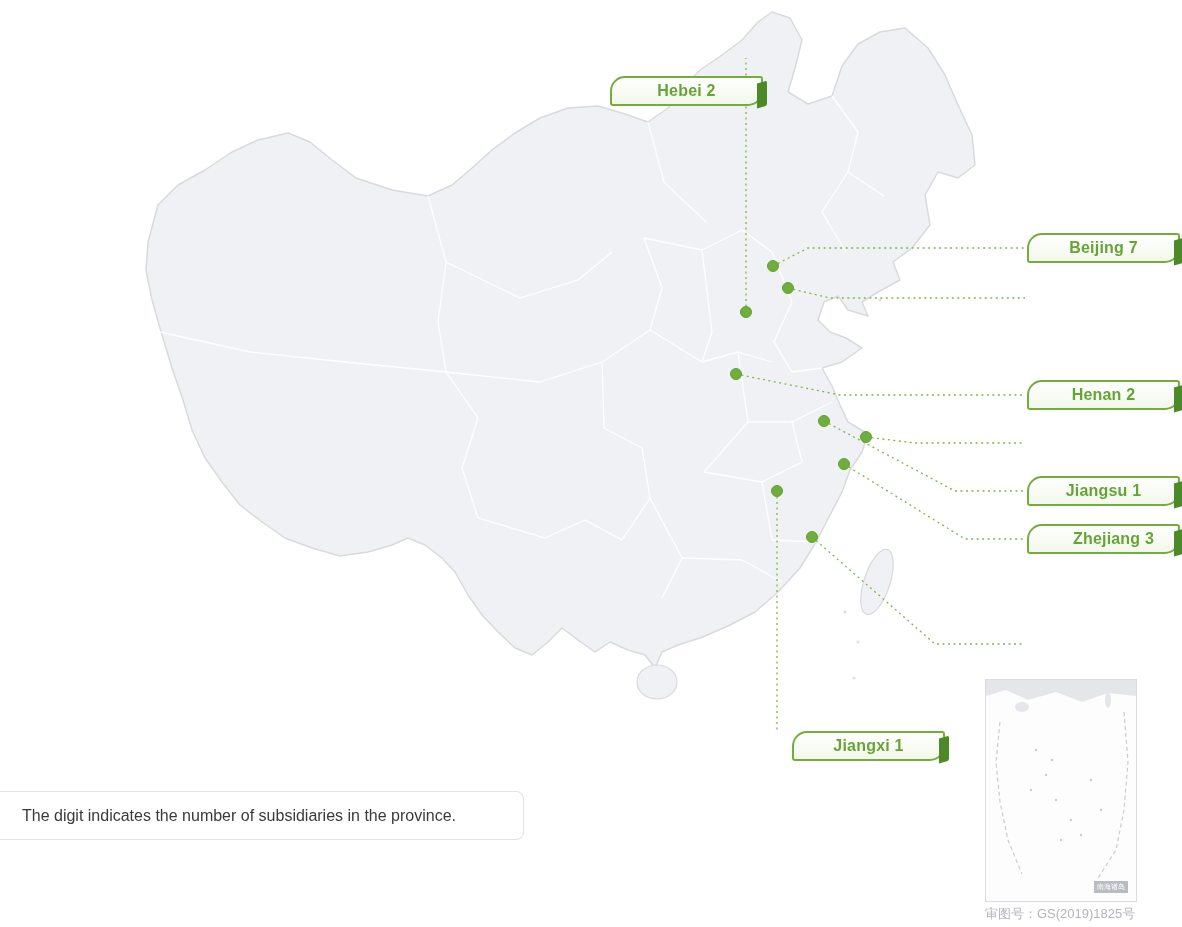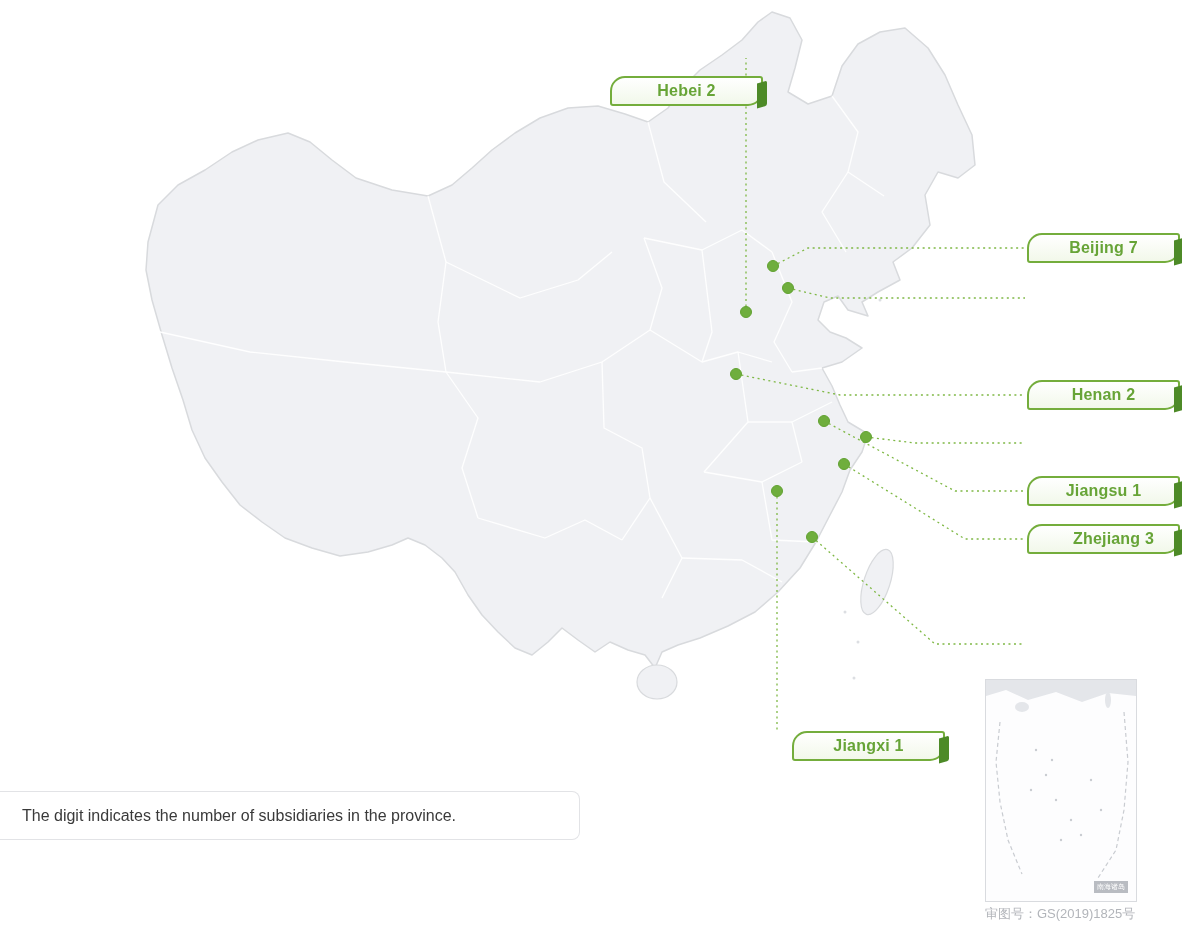--- a/index.html
+++ b/index.html
@@ -22,21 +22,21 @@
     z-index:3;letter-spacing:.2px;
   }
   .tag::after{
     content:"";position:absolute;z-index:-1;right:-6px;top:4px;
     width:10px;height:25px;background:#4d8a27;
     transform:skewY(-16deg);border-radius:0 2px 2px 0;
   }
   .tag span{pointer-events:none;}
 
   .note{
-    position:absolute;left:0;top:791px;width:580px;height:49px;box-sizing:border-box;
+    position:absolute;left:0;top:791px;width:524px;height:49px;box-sizing:border-box;
     background:#ffffff;border:1px solid #e2e3e6;border-left:none;
     border-radius:0 8px 8px 0;display:flex;align-items:center;
     padding-left:22px;font-size:16px;color:#3a3a3a;z-index:4;
   }
 
   .inset{
     position:absolute;left:985px;top:679px;width:152px;height:223px;
     box-sizing:border-box;border:1px solid #d9dbdf;background:#fdfdfe;z-index:2;
   }
   .inset-label{

